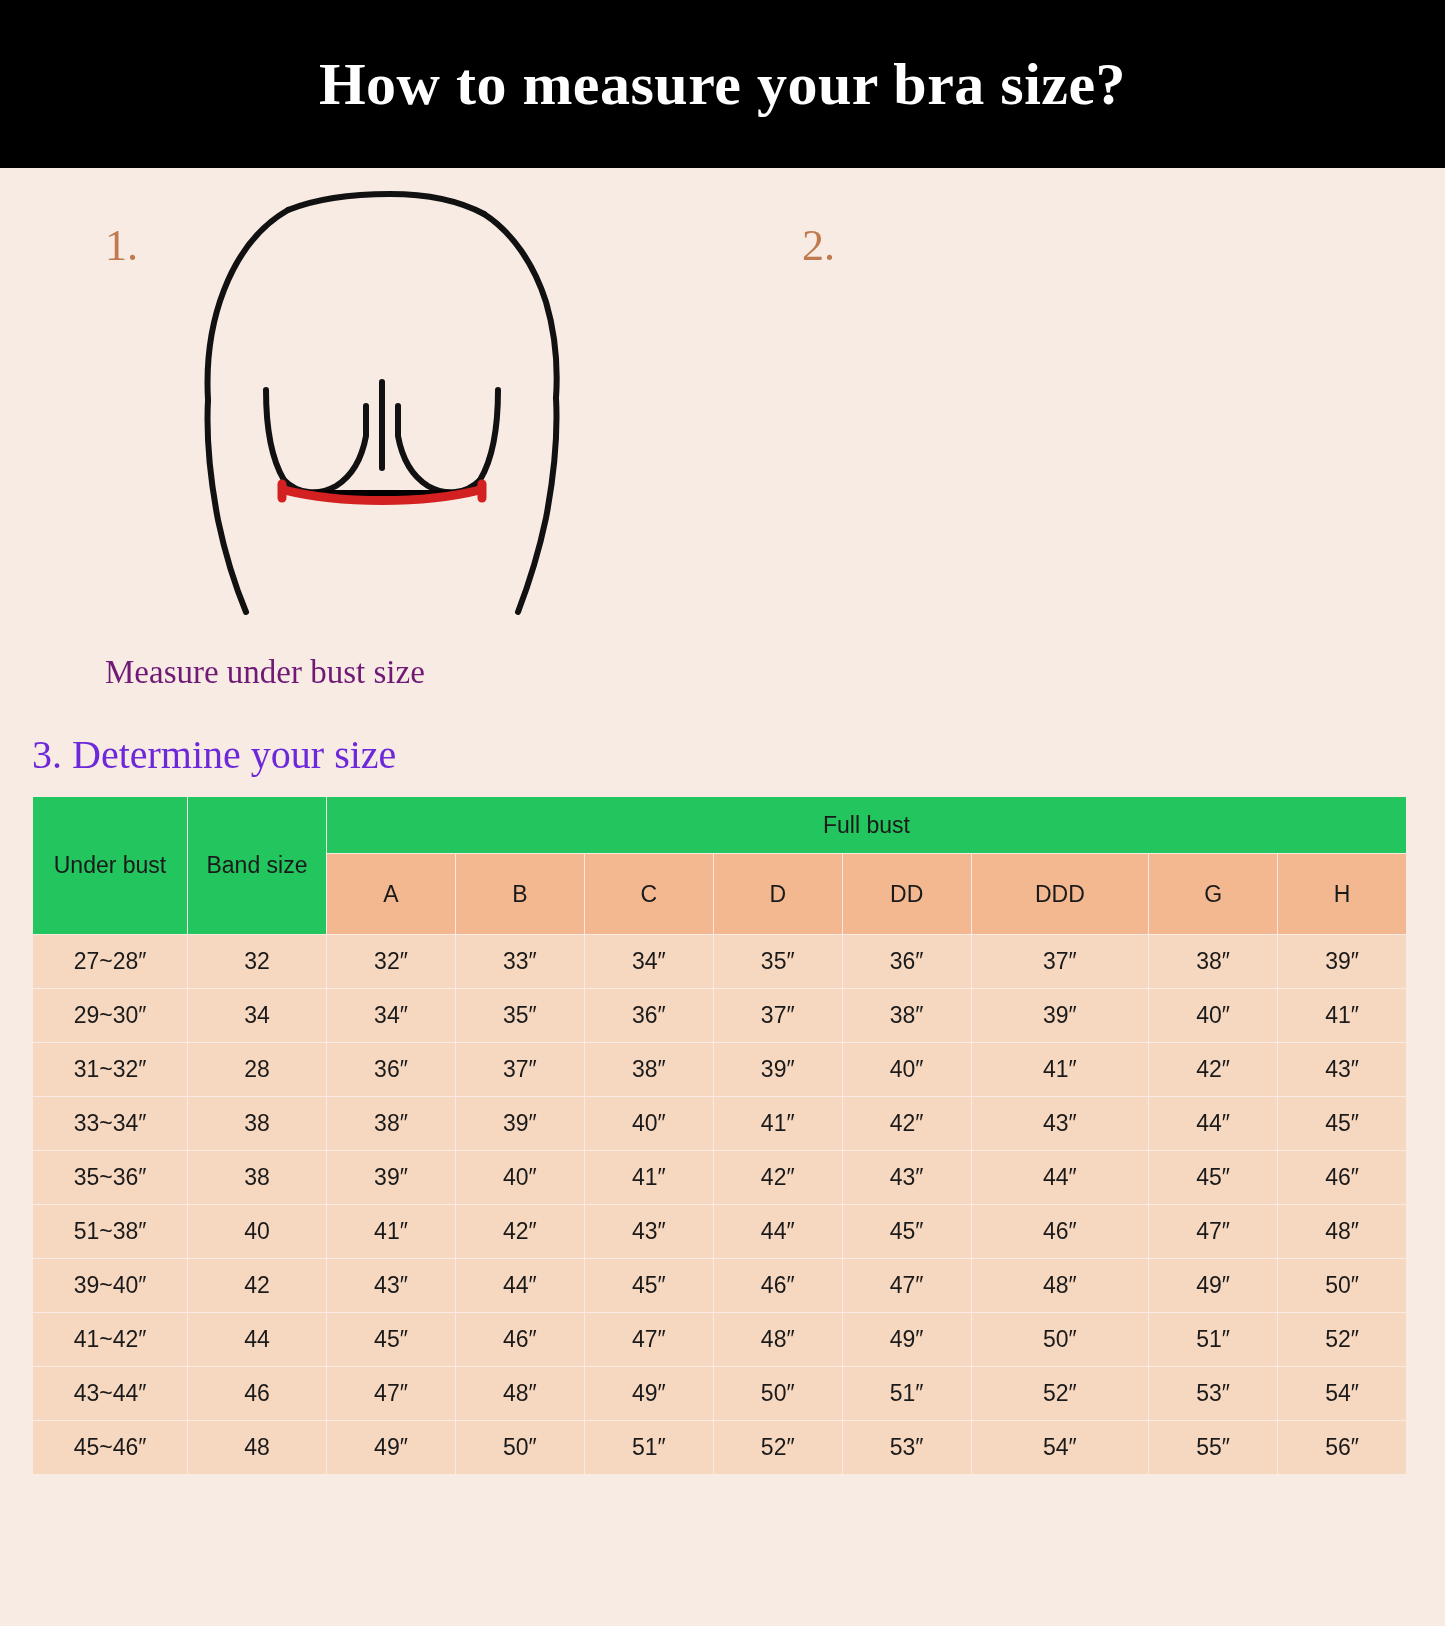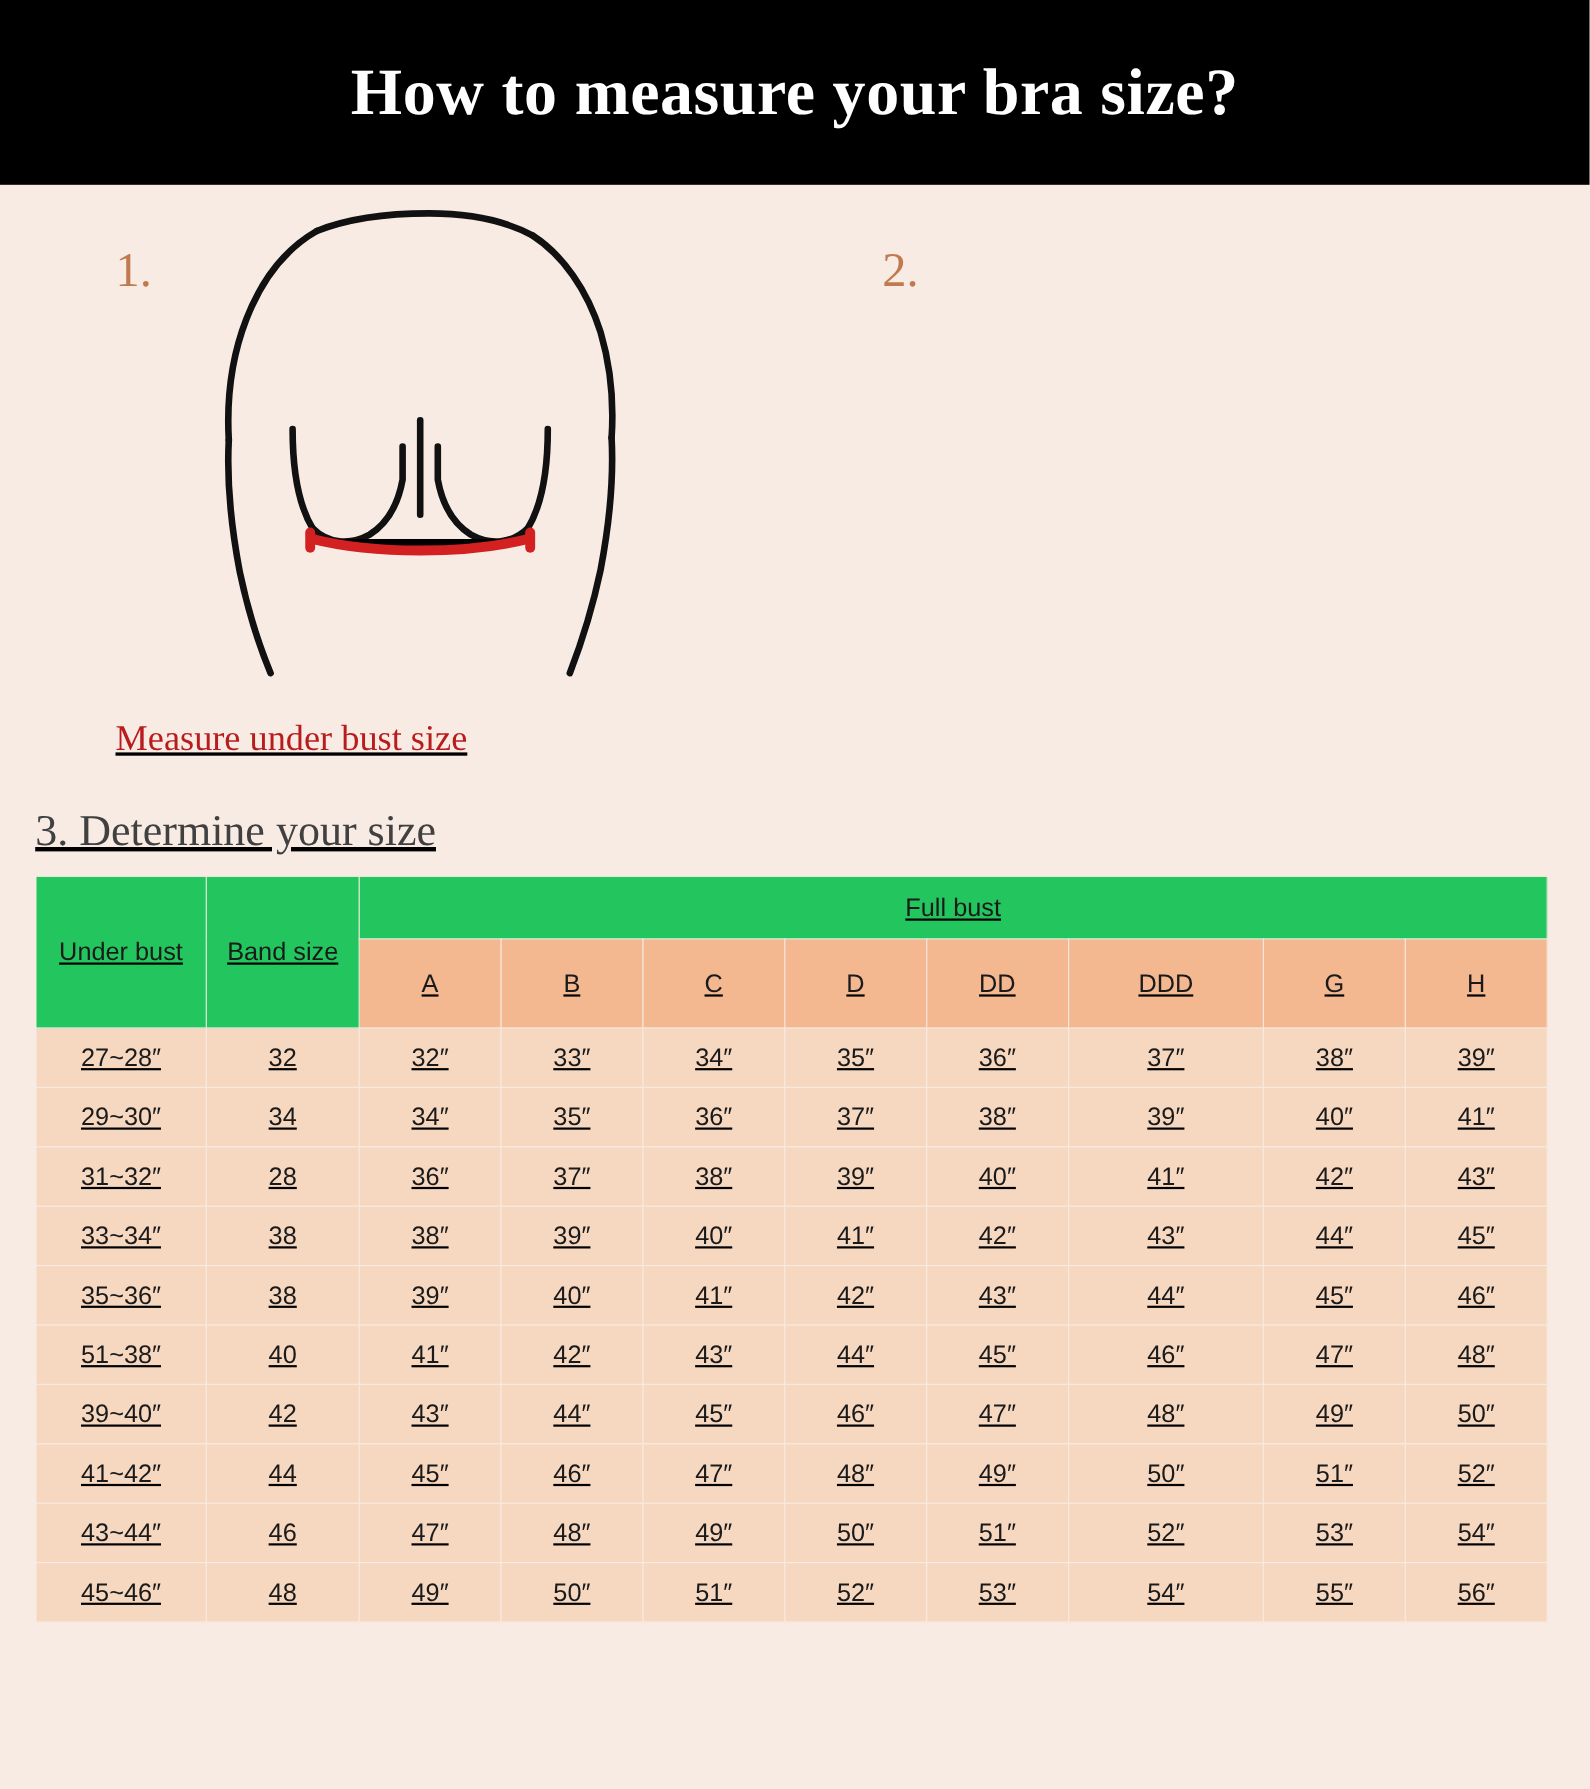--- a/index.html
+++ b/index.html
@@ -11,21 +11,20 @@
     height: 1626px;
     background: #f7ebe4;
     font-family: "Liberation Sans", sans-serif;
     overflow: hidden;
   }
   .page {
     position: relative;
     width: 1445px;
     height: 1434px;
     background: #f7ebe4;
-    text-decoration: underline;
   }
   .title-bar {
     background: #000000;
     height: 168px;
     display: flex;
     align-items: center;
     justify-content: center;
   }
   .title-bar h1 {
     margin: 0;
@@ -56,30 +55,30 @@
   }
   .step-1 .step-num { left: 105px; }
   .step-2 .step-num { left: 62px; }
   .figure-wrap {
     height: 470px;
     position: relative;
   }
   .caption {
     font-family: "Liberation Serif", serif;
     font-size: 33px;
-    color: #b91c1c;
+    color: #701a75;
     line-height: 1.25;
   }
   .step-1 .caption { padding-left: 45px; padding-top: 14px; }
   .step-2 .caption { padding-left: 45px; padding-top: 14px; max-width: 560px; }
 
   .section-3 {
     font-family: "Liberation Serif", serif;
     font-size: 40px;
-    color: #404040;
+    color: #6d28d9;
     margin: 38px 0 18px 32px;
   }
 
   table.size-table {
     border-collapse: collapse;
     margin: 0 0 0 32px;
     width: 1375px;
     font-family: "Liberation Sans", sans-serif;
   }
   table.size-table th, table.size-table td {

